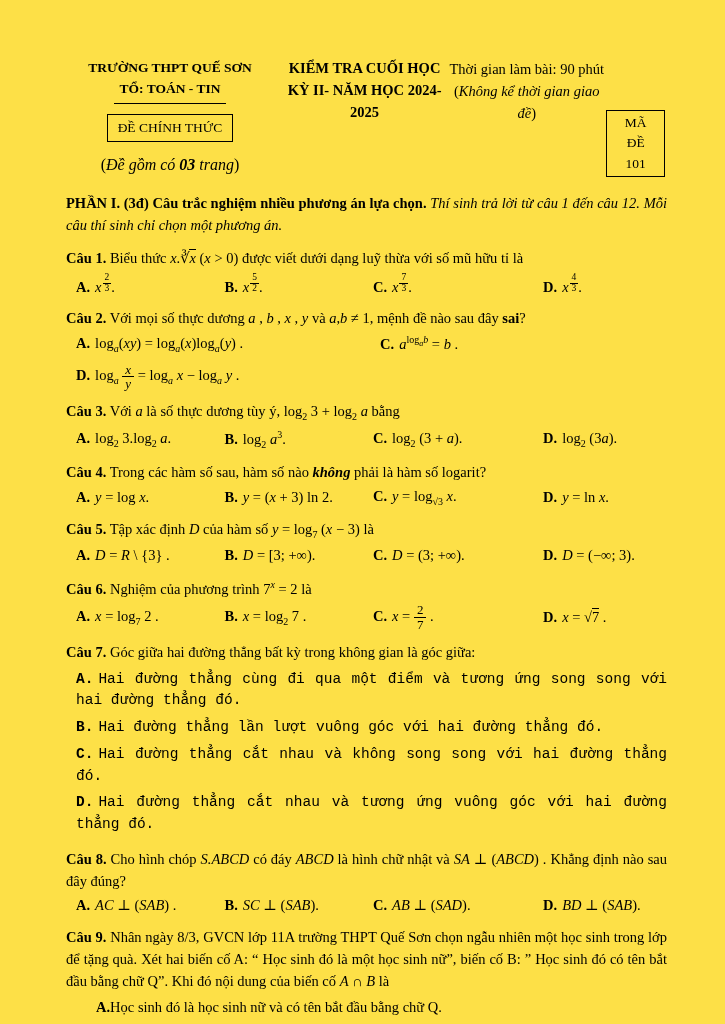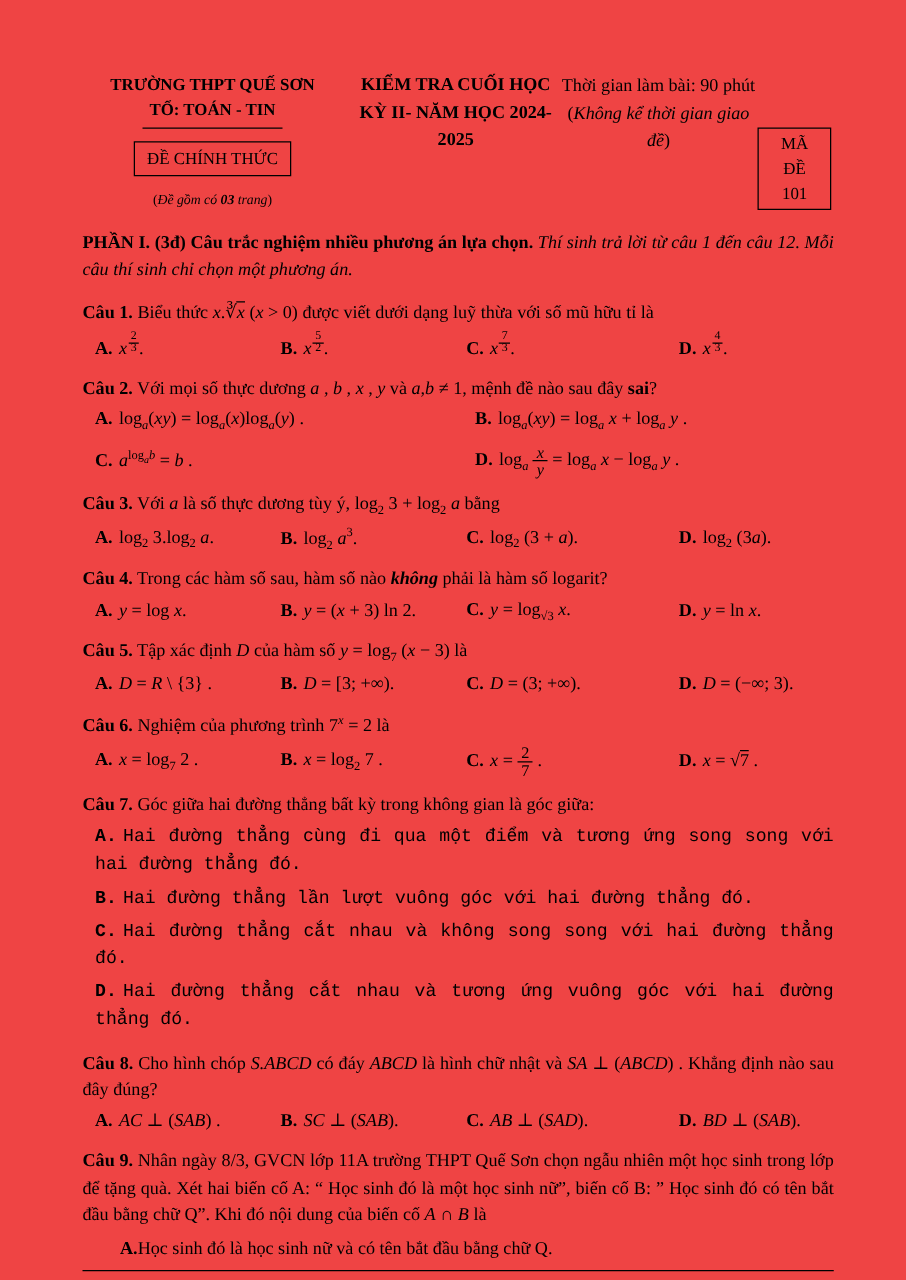--- a/index.html
+++ b/index.html
@@ -1,27 +1,27 @@
 <!DOCTYPE html>
 <html><head>
 <meta charset="utf-8">
 <style>
   html,body{margin:0;padding:0;background:#ffffff;}
   .page{
-    width:725px;height:1024px;box-sizing:border-box;background:#ef4444;color:#000;
+    width:725px;height:1024px;box-sizing:border-box;background:#fde047;color:#000;
     font-family:"Liberation Serif","DejaVu Serif",serif;font-size:14.5px;line-height:1.5;
     padding:58px 58px 28px 66px;display:flex;flex-direction:column;overflow:hidden;
   }
   .header{display:flex;gap:8px;margin-bottom:4px;}
   .h-left{width:208px;flex-shrink:0;text-align:center;}
   .h-right{flex:1;text-align:center;display:flex;}
   .school{font-weight:bold;font-size:13.5px;}
   .dept{font-weight:bold;font-size:13.5px;display:inline-block;border-bottom:1.2px solid #000;padding:0 6px 3px;}
   .official-box{display:inline-block;border:1.2px solid #000;padding:3px 10px;font-weight:normal;font-size:13.5px;margin-top:10px;}
-  .pages-note{margin-top:11px;font-size:11px;}
+  .pages-note{margin-top:11px;font-size:16px;}
   .title{font-weight:bold;font-size:14.5px;}
   .subject{font-weight:bold;font-size:14.5px;margin-top:1px;}
   .duration{margin-top:1px;}
   .code-box{align-self:flex-end;border:1.2px solid #000;padding:2px 12px;font-weight:normal;font-size:13.5px;margin-top:12px;margin-right:2px;}
   .part{margin:12px 0 4px;text-align:justify;}
   .question{margin:0;}
   .q{margin:8px 0 2px;text-align:justify;}
   .opts4{display:grid;grid-template-columns:1.03fr 1.03fr 1.18fr 0.86fr;padding-left:10px;margin:3px 0 2px;align-items:center;}
   .opts2{display:grid;grid-template-columns:1.06fr 1fr;padding-left:10px;margin:2px 0 2px;row-gap:7px;align-items:center;}
   .optline{padding-left:10px;margin:5px 0;text-align:justify;font-family:Liberation Mono, monospace;}
@@ -70,21 +70,20 @@
       <div class="opt"><b>B.</b><span><i>x</i><span class="exp"><span class="sfrac"><span class="top">5</span><span class="bot">2</span></span></span>.</span></div>
       <div class="opt"><b>C.</b><span><i>x</i><span class="exp"><span class="sfrac"><span class="top">7</span><span class="bot">3</span></span></span>.</span></div>
       <div class="opt"><b>D.</b><span><i>x</i><span class="exp"><span class="sfrac"><span class="top">4</span><span class="bot">3</span></span></span>.</span></div>
     </div>
   </section>
 
   <section class="question">
     <p class="q"><b>Câu 2.</b> <span>Với mọi số thực dương <i>a</i> , <i>b</i> , <i>x</i> , <i>y</i> và <i>a</i>,<i>b</i> ≠ 1, mệnh đề nào sau đây <b>sai</b>?</span></p>
     <div class="opts2">
       <div class="opt"><b>A.</b><span>log<sub><i>a</i></sub>(<i>xy</i>) = log<sub><i>a</i></sub>(<i>x</i>)log<sub><i>a</i></sub>(<i>y</i>) .</span></div>
-      <div class="opt"><b>B.</b><span>log<sub><i>a</i></sub>(<i>xy</i>) = log<sub><i>a</i></sub> <i>x</i> + log<sub><i>a</i></sub> <i>y</i> .</span></div>
       <div class="opt"><b>C.</b><span><i>a</i><sup>log<sub><i>a</i></sub><i>b</i></sup> = <i>b</i> .</span></div>
       <div class="opt"><b>D.</b><span>log<sub><i>a</i></sub> <span class="sfrac"><span class="top"><i>x</i></span><span class="bot"><i>y</i></span></span> = log<sub><i>a</i></sub> <i>x</i> − log<sub><i>a</i></sub> <i>y</i> .</span></div>
     </div>
   </section>
 
   <section class="question">
     <p class="q"><b>Câu 3.</b> <span>Với <i>a</i> là số thực dương tùy ý, log<sub>2</sub> 3 + log<sub>2</sub> <i>a</i> bằng</span></p>
     <div class="opts4">
       <div class="opt"><b>A.</b><span>log<sub>2</sub> 3.log<sub>2</sub> <i>a</i>.</span></div>
       <div class="opt"><b>B.</b><span>log<sub>2</sub> <i>a</i><sup>3</sup>.</span></div>

